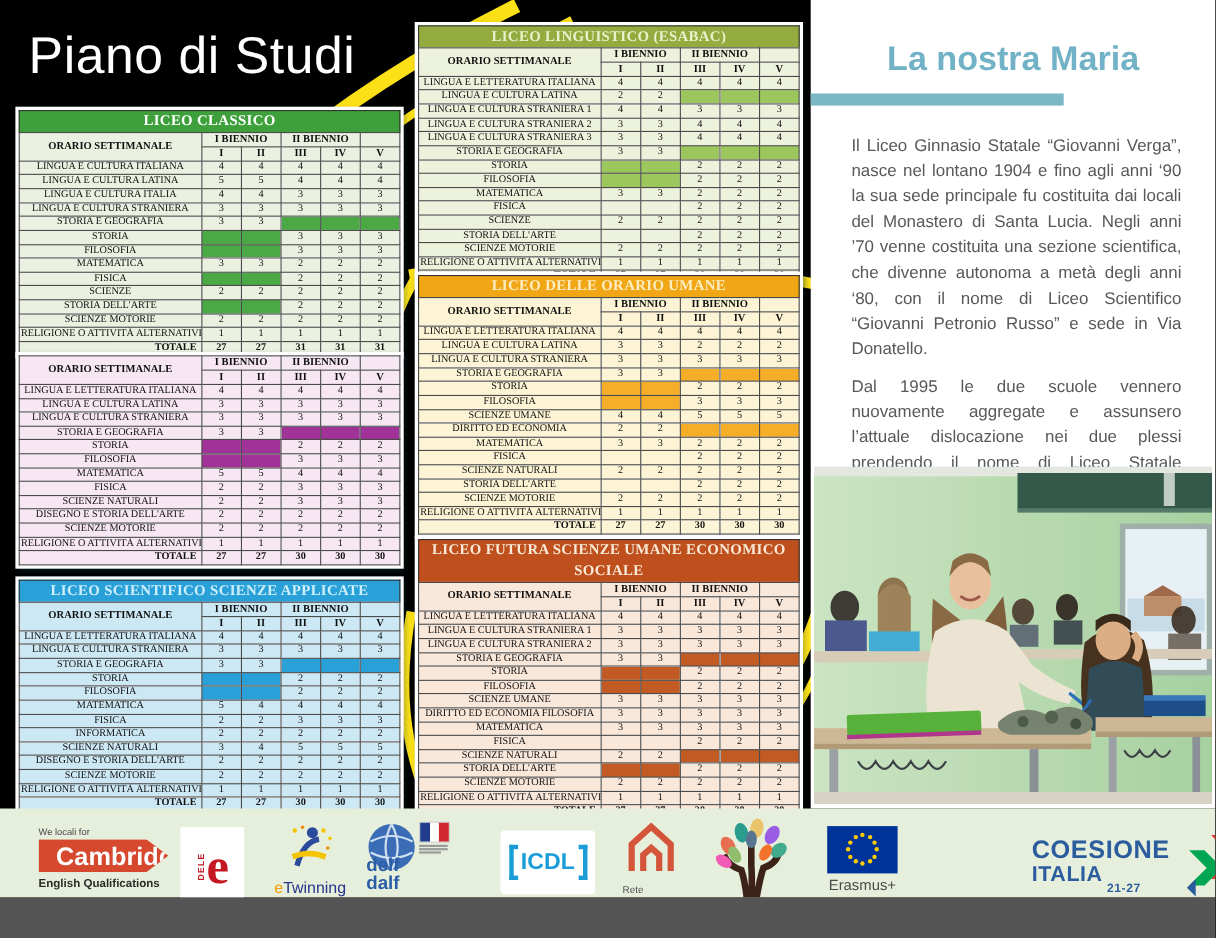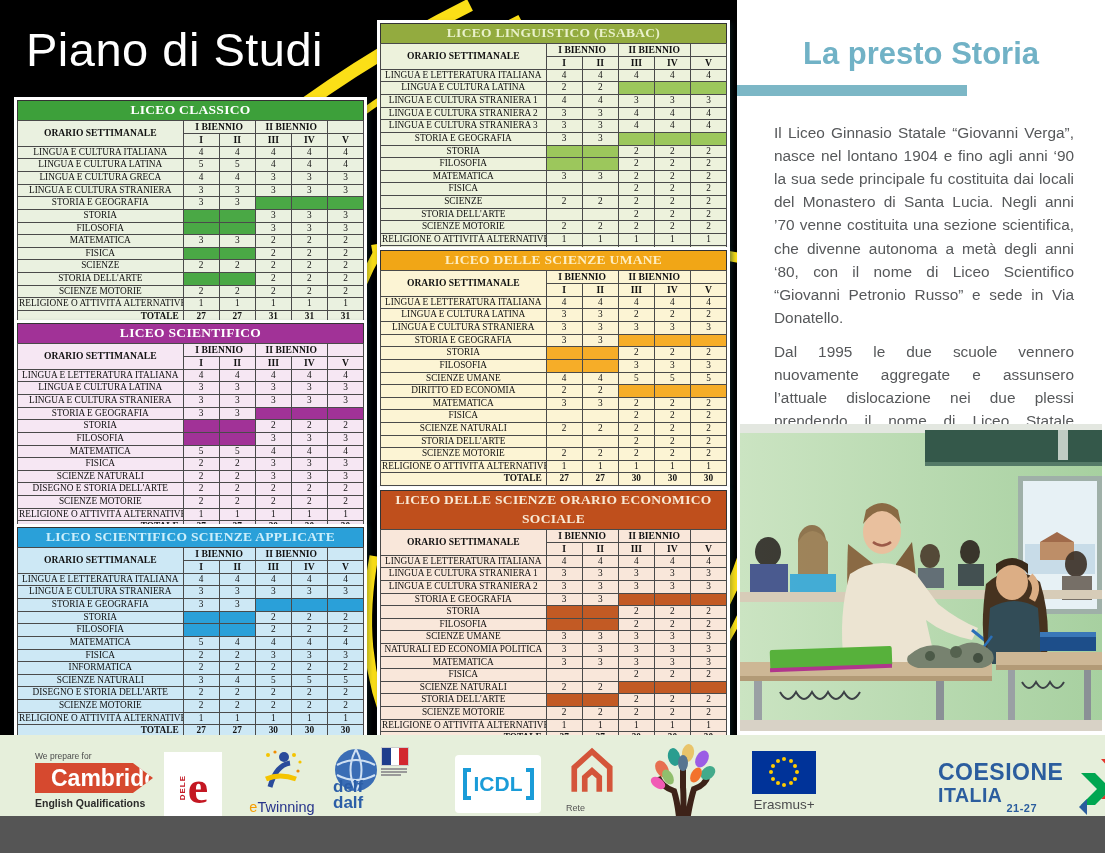--- a/index.html
+++ b/index.html
@@ -128,21 +128,21 @@
           </tr>
           <tr>
             <td class="lbl">LINGUA E CULTURA LATINA</td>
             <td>5</td>
             <td>5</td>
             <td>4</td>
             <td>4</td>
             <td>4</td>
           </tr>
           <tr>
-            <td class="lbl">LINGUA E CULTURA GRECA</td>
+            <td class="lbl">LINGUA E CULTURA ITALIA</td>
             <td>4</td>
             <td>4</td>
             <td>3</td>
             <td>3</td>
             <td>3</td>
           </tr>
           <tr>
             <td class="lbl">LINGUA E CULTURA STRANIERA</td>
             <td>3</td>
             <td>3</td>
@@ -227,21 +227,20 @@
             <td>27</td>
             <td>27</td>
             <td>31</td>
             <td>31</td>
             <td>31</td>
           </tr>
         </tbody>
       </table>
     </div>
   <div class="tbox" style="left: 14px; top: 320px; --hbg: #a13297; --ttx: #ffffff; --bbg: #f6e7f3; --acc: #a13297;">
-      <div class="t-title">LICEO SCIENTIFICO</div>
       <table class="grid">
         <thead>
           <tr>
             <th class="lbl" rowspan="2">ORARIO SETTIMANALE</th>
             <th colspan="2">I BIENNIO</th>
             <th colspan="2">II BIENNIO</th>
             <th></th>
           </tr>
           <tr>
             <th>I</th>
@@ -621,21 +620,21 @@
             <td>27</td>
             <td>27</td>
             <td>30</td>
             <td>30</td>
             <td>30</td>
           </tr>
         </tbody>
       </table>
     </div>
   <div class="tbox" style="left: 377px; top: 247px; --hbg: #f1a616; --ttx: #fdeec2; --bbg: #fcf4d4; --acc: #f6ad28;">
-      <div class="t-title">LICEO DELLE SCIENZE UMANE</div>
+      <div class="t-title">LICEO DELLE ORARIO UMANE</div>
       <table class="grid">
         <thead>
           <tr>
             <th class="lbl" rowspan="2">ORARIO SETTIMANALE</th>
             <th colspan="2">I BIENNIO</th>
             <th colspan="2">II BIENNIO</th>
             <th></th>
           </tr>
           <tr>
             <th>I</th>
@@ -763,21 +762,21 @@
             <td>27</td>
             <td>27</td>
             <td>30</td>
             <td>30</td>
             <td>30</td>
           </tr>
         </tbody>
       </table>
     </div>
   <div class="tbox" style="left: 377px; top: 487px; --hbg: #bf4f1c; --ttx: #f8ead6; --bbg: #f9e7da; --acc: #c25a24;">
-      <div class="t-title">LICEO DELLE SCIENZE ORARIO ECONOMICO SOCIALE</div>
+      <div class="t-title">LICEO FUTURA SCIENZE UMANE ECONOMICO SOCIALE</div>
       <table class="grid">
         <thead>
           <tr>
             <th class="lbl" rowspan="2">ORARIO SETTIMANALE</th>
             <th colspan="2">I BIENNIO</th>
             <th colspan="2">II BIENNIO</th>
             <th></th>
           </tr>
           <tr>
             <th>I</th>
@@ -838,21 +837,21 @@
           </tr>
           <tr>
             <td class="lbl">SCIENZE UMANE</td>
             <td>3</td>
             <td>3</td>
             <td>3</td>
             <td>3</td>
             <td>3</td>
           </tr>
           <tr>
-            <td class="lbl">NATURALI ED ECONOMIA POLITICA</td>
+            <td class="lbl">DIRITTO ED ECONOMIA FILOSOFIA</td>
             <td>3</td>
             <td>3</td>
             <td>3</td>
             <td>3</td>
             <td>3</td>
           </tr>
           <tr>
             <td class="lbl">MATEMATICA</td>
             <td>3</td>
             <td>3</td>
@@ -906,21 +905,21 @@
             <td>27</td>
             <td>30</td>
             <td>30</td>
             <td>30</td>
           </tr>
         </tbody>
       </table>
     </div>
 
   <div id="story-panel">
-    <h2 class="story-title">La presto Storia</h2>
+    <h2 class="story-title">La nostra Maria</h2>
     <div class="story-bar"></div>
     <div class="story-text">
       <p>Il Liceo Ginnasio Statale “Giovanni Verga”, nasce nel lontano 1904 e fino agli anni ‘90 la sua sede principale fu costituita dai locali del Monastero di Santa Lucia.  Negli anni ’70 venne costituita una sezione scientifica, che divenne autonoma a metà degli anni ‘80, con il nome di Liceo Scientifico “Giovanni Petronio Russo” e sede in Via Donatello.</p>
       <p>Dal 1995 le due scuole vennero nuovamente aggregate e assunsero l’attuale dislocazione nei due plessi prendendo il nome di  Liceo Statale “Giovanni Verga” e diventando, presto, un Istituto di riferimento per tutto il territorio del versante occidentale etneo: Biancavilla, Adrano, S. Maria di Licodia.</p>
     </div>
 
     <div id="photo">
       <svg width="362" height="307" viewBox="0 0 362 307">
         <defs>
           <linearGradient id="wall" x1="0" y1="0" x2="1" y2="0">
@@ -990,21 +989,21 @@
         <rect x="300" y="212" width="56" height="15" fill="#1d4e8a"></rect>
         <rect x="300" y="208" width="56" height="5" fill="#3a77b8"></rect>
         <rect x="0" y="296" width="362" height="11" fill="#d8d2c6"></rect>
       </svg>
     </div>
   </div>
 
   <div id="logo-bar">
 
     <div class="lg" style="left:35px;top:16px;">
-      <div class="cam-pre">We prepare for</div>
+      <div class="cam-pre">We locali for</div>
       <div class="cam-box">Cambridge</div>
       <div class="cam-sub">English Qualifications</div>
     </div>
 
     <div class="lg lg-dele" style="left:164px;top:17px;">
       <span class="dele-vert">DELE</span>
       <span class="dele-e">e</span>
     </div>
 
     <div class="lg" style="left:242px;top:14px;width:80px;text-align:center;">

